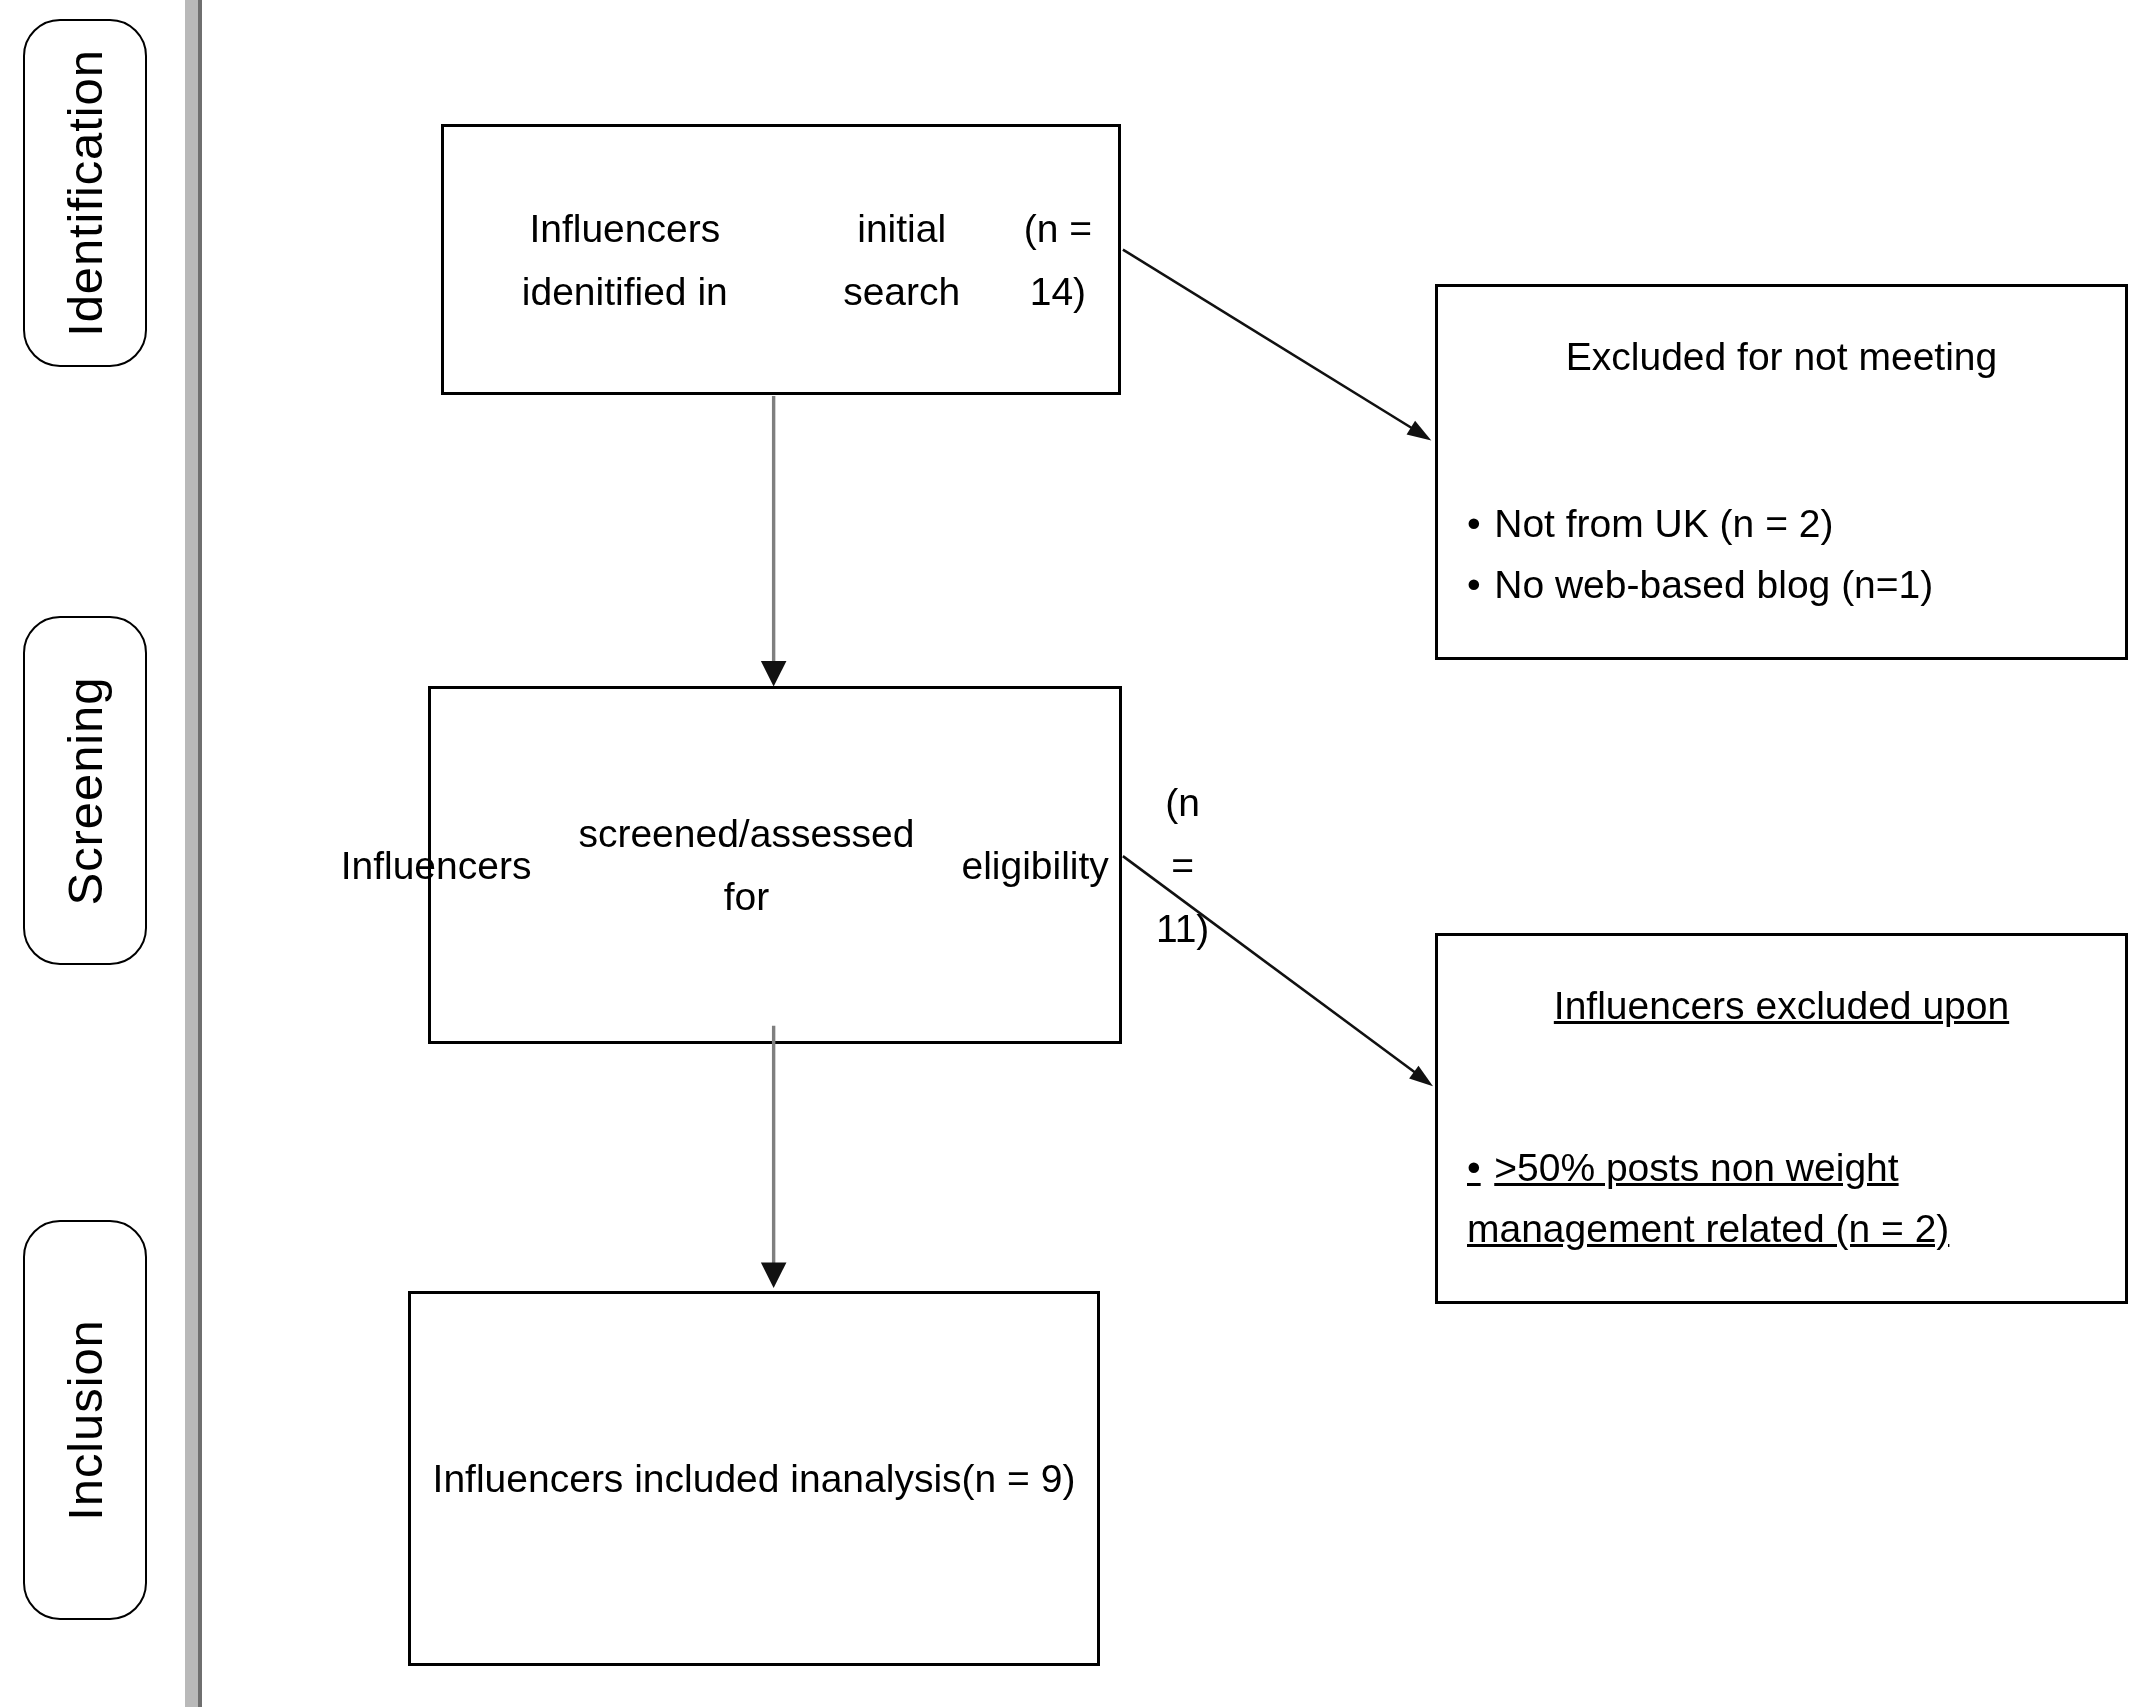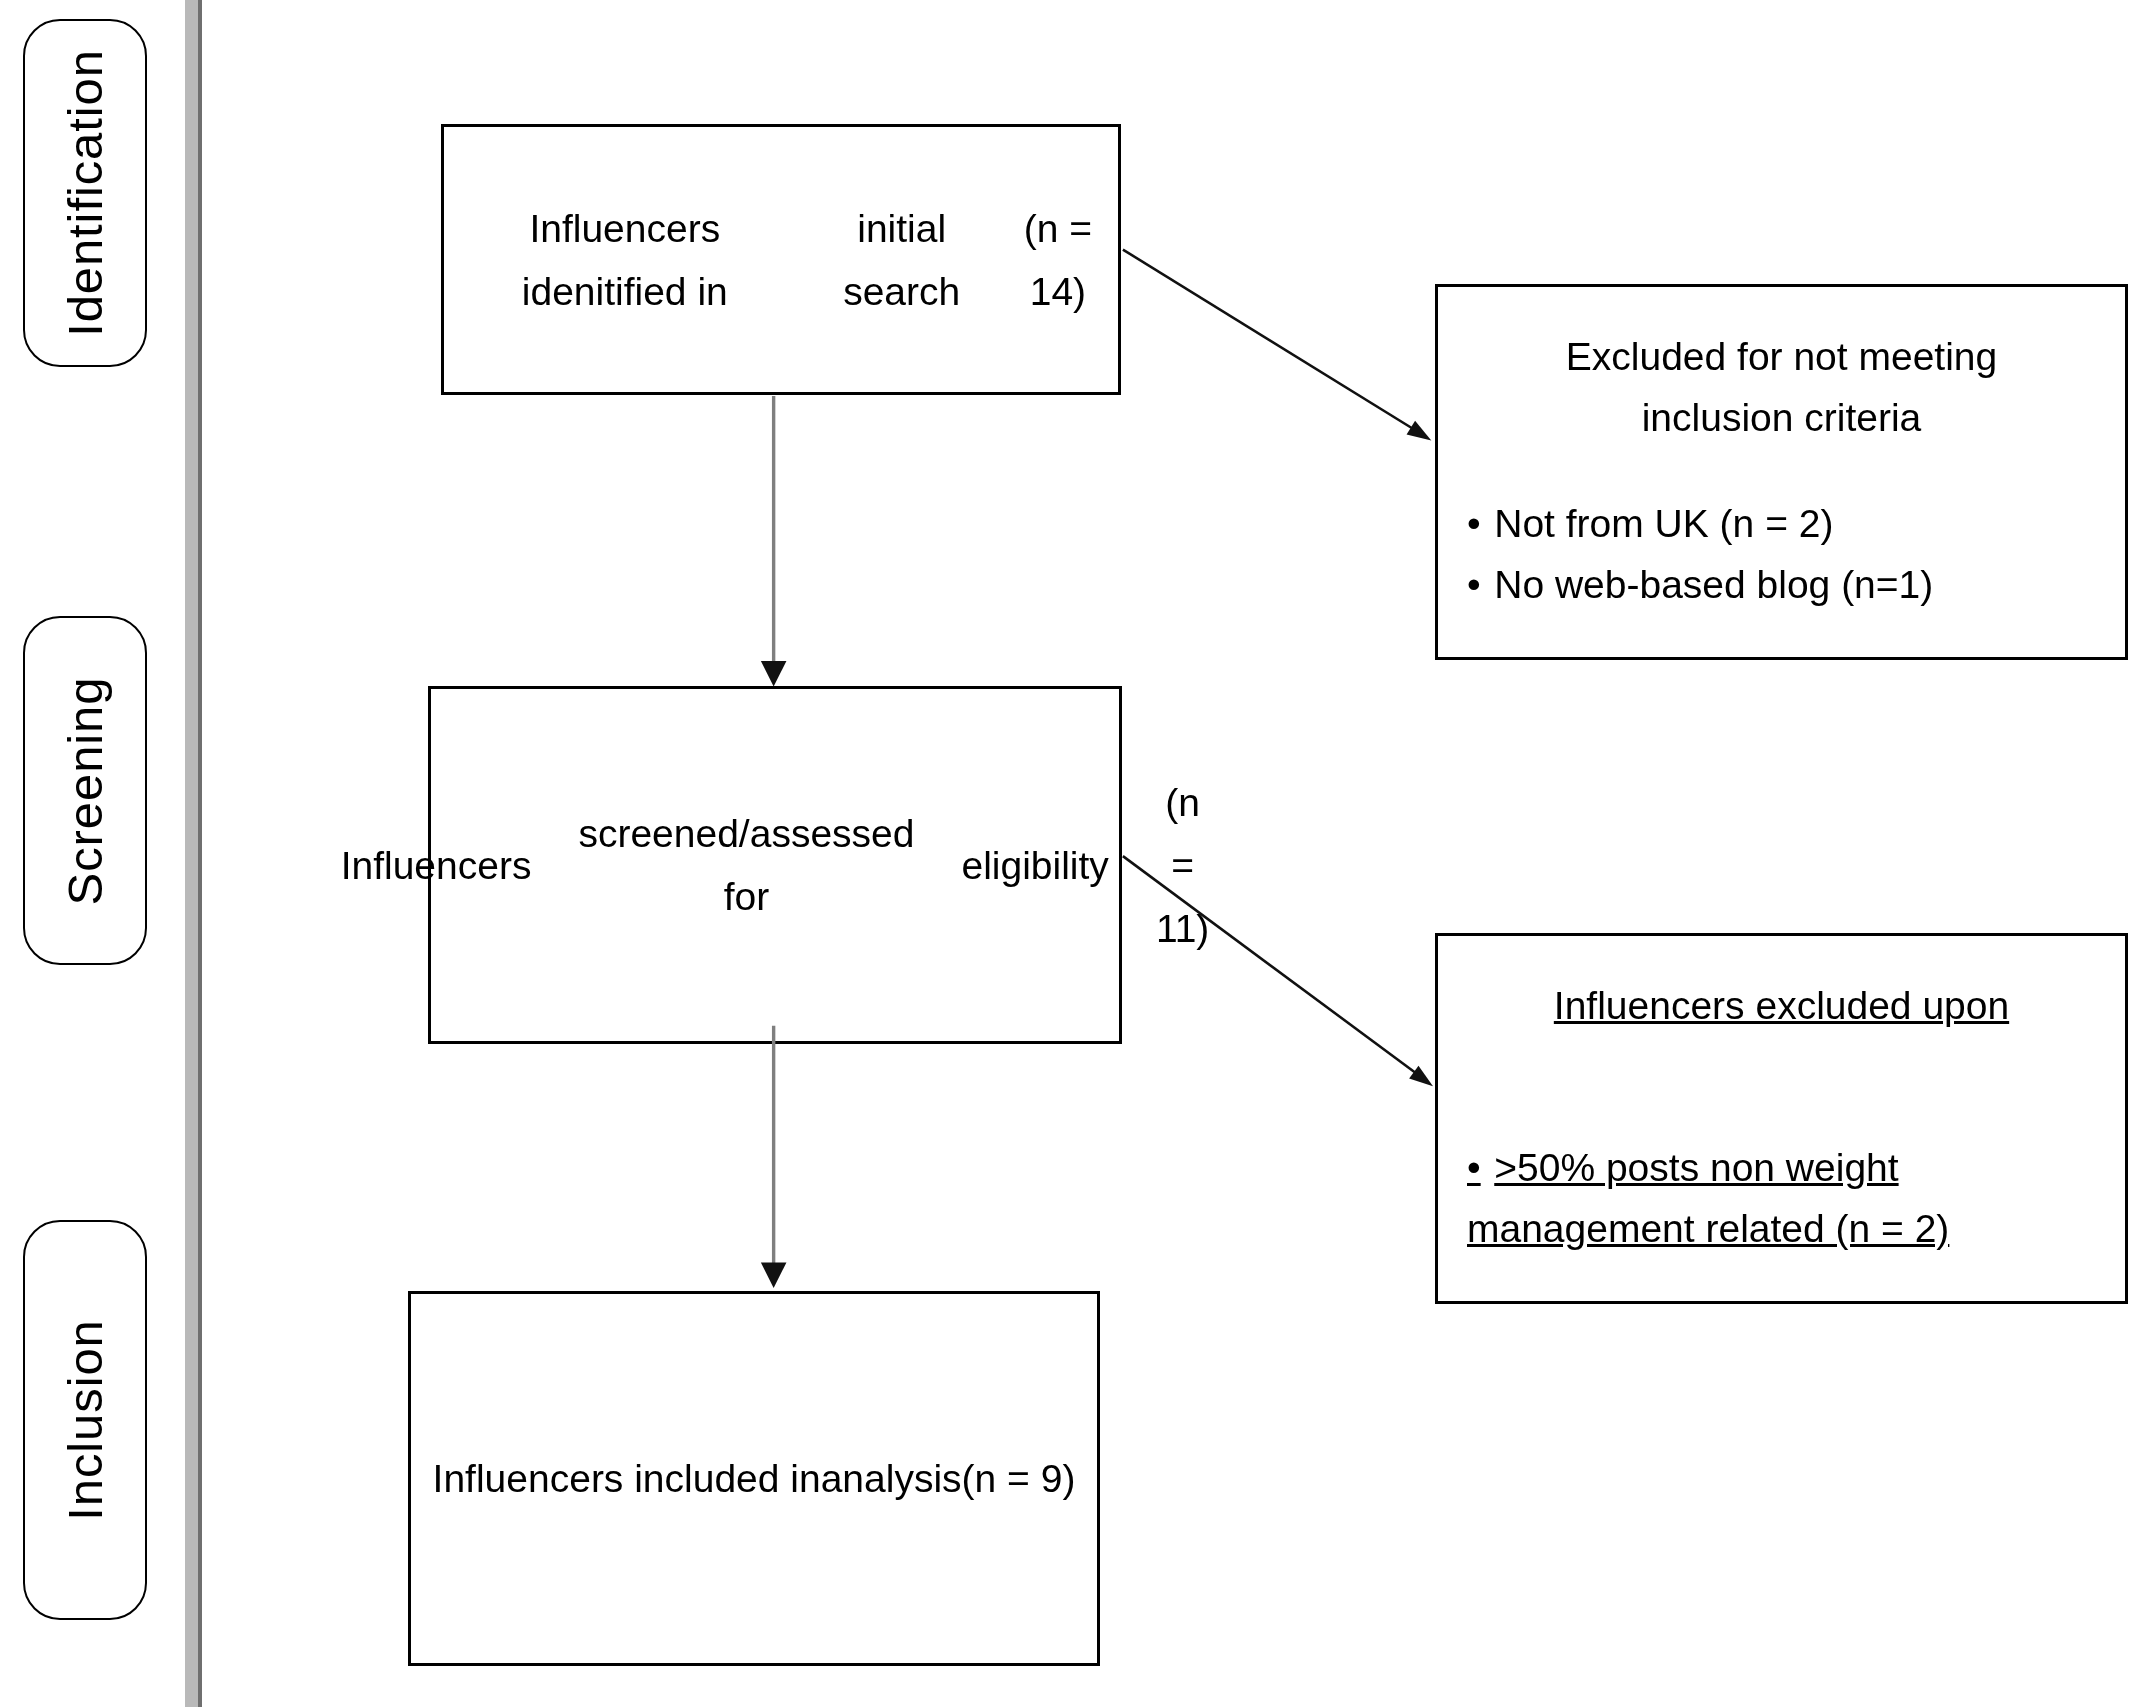--- a/index.html
+++ b/index.html
@@ -126,21 +126,20 @@
   </div>
 
   <div class="flow-box" id="box-included">
     <div>Influencers included in</div>
     <div>analysis</div>
     <div>(n = 9)</div>
   </div>
 
   <div class="excl-box" id="box-excl-criteria">
     <div class="excl-title">Excluded for not meeting</div>
-    <div class="excl-title">inclusion criteria</div>
     <div class="excl-bullets">
       <div class="bullet-line">
         <span class="bullet-glyph">•</span><span>Not from UK (n = 2)</span>
       </div>
       <div class="bullet-line">
         <span class="bullet-glyph">•</span><span>No web-based blog (n=1)</span>
       </div>
     </div>
   </div>
 

